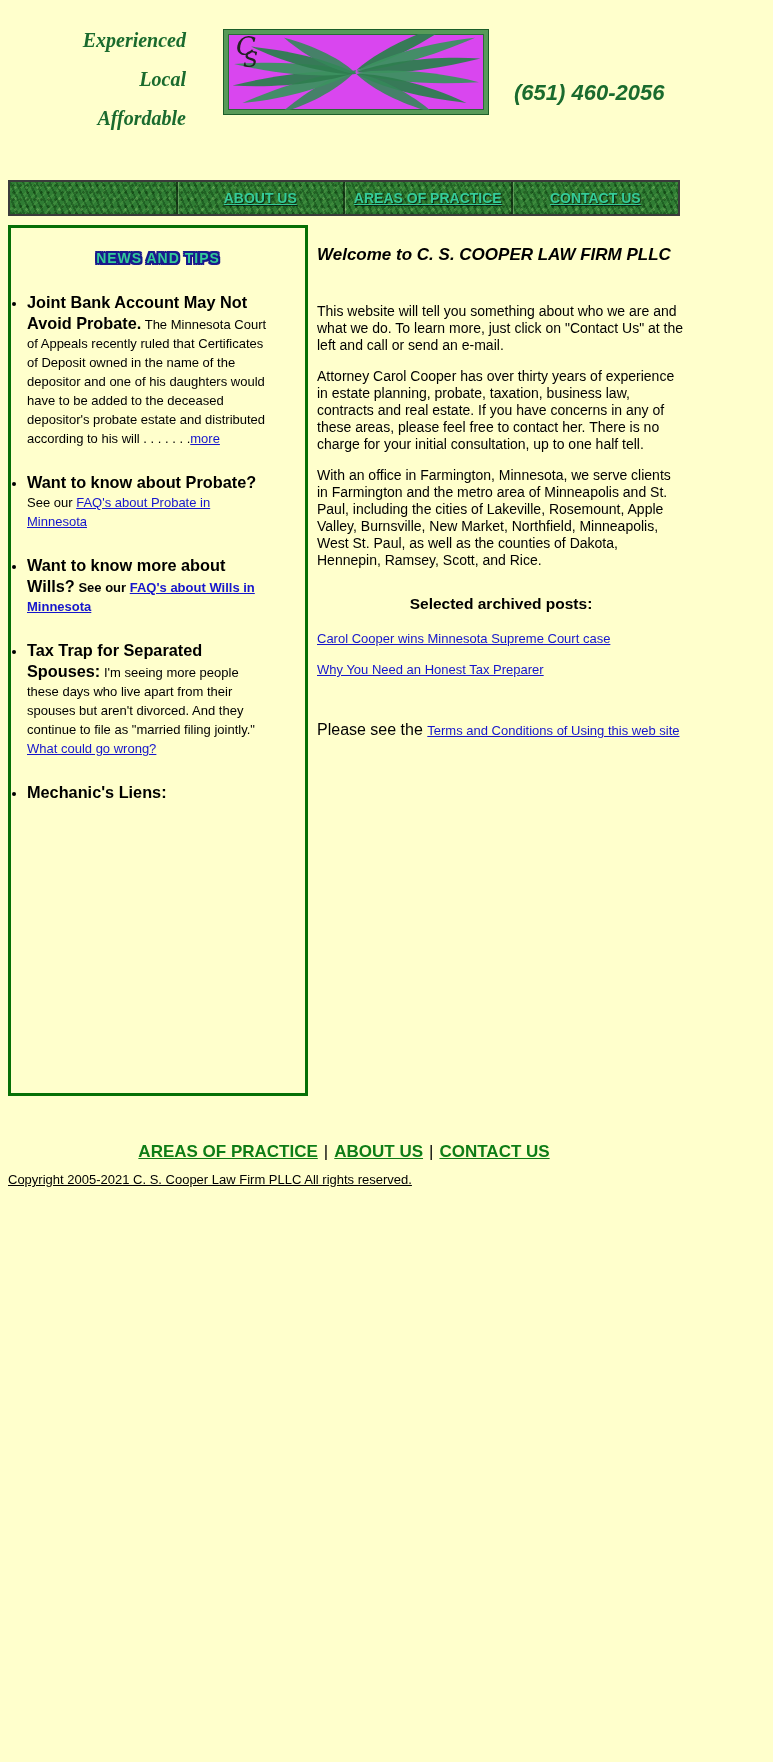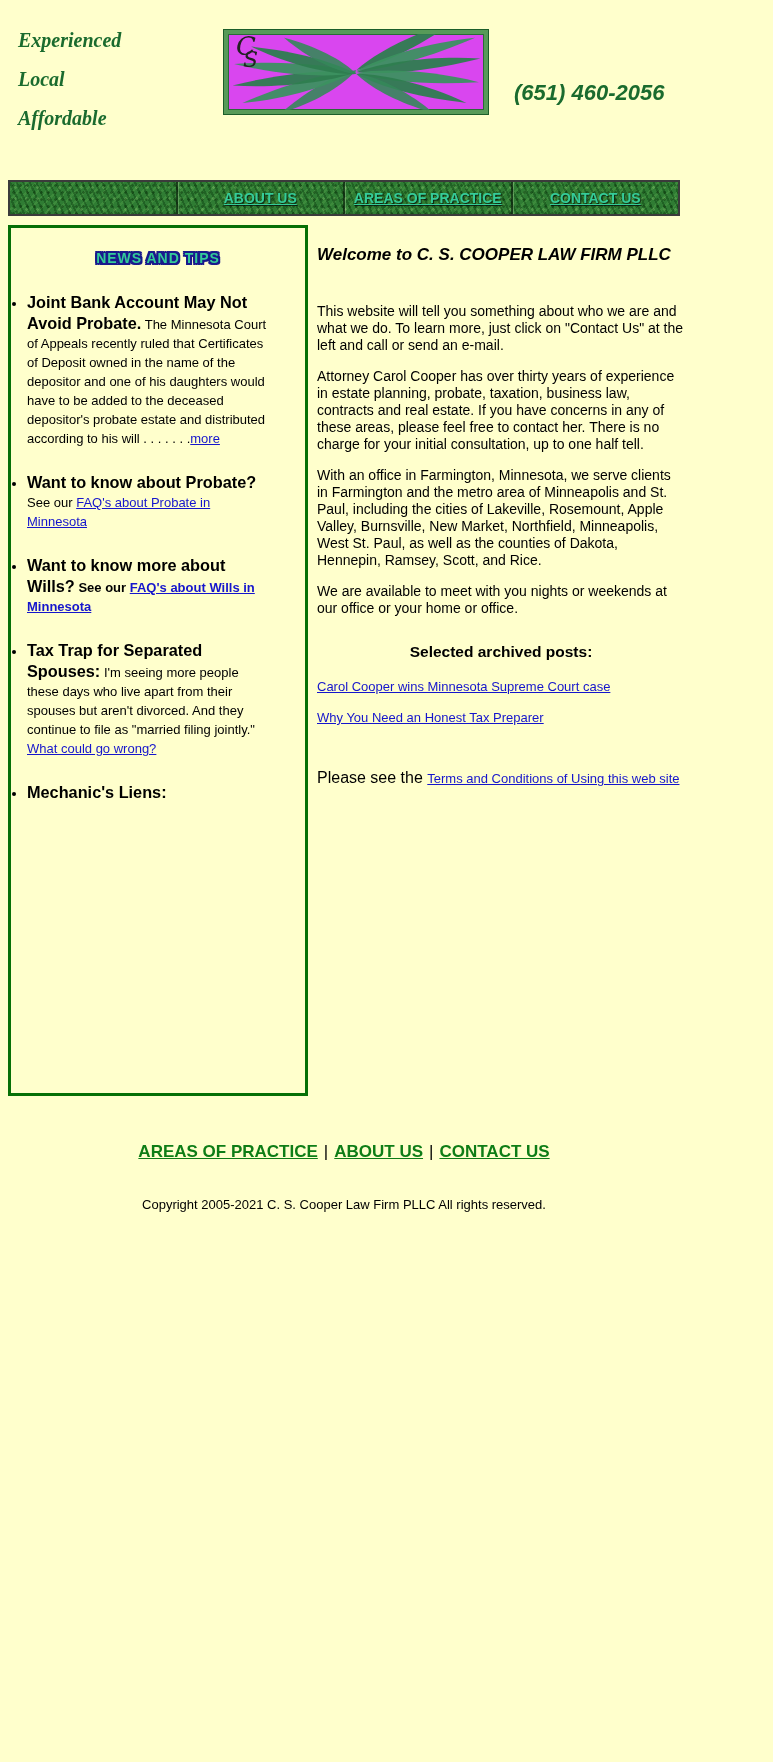--- a/index.html
+++ b/index.html
@@ -7,21 +7,21 @@
     width:773px;height:1762px;
     background:var(--page-bg,#FFFFCC);
     font-family:"Liberation Sans", sans-serif;
     color:#000;
   }
   .content{width:672px;margin-left:8px;}
 
   
   .site-header{display:flex;padding-top:30px;height:122px;}
   .taglines{
-    width:168px;padding-left:10px;text-align:left;
+    width:168px;padding-left:10px;text-align:right;
     font-family:"Liberation Serif", serif;font-style:italic;font-weight:bold;
     font-size:20px;color:var(--brand-green,#1A6B2E);
   }
   .taglines div{margin-bottom:19px;line-height:20px;}
   .logo-box{
     position:relative;width:256px;height:76px;margin-left:38px;margin-top:0;
     background:#d946ef;border:4px solid var(--logo-frame-green,#579A58);
     box-shadow:0 0 0 1px #1c5e2a, inset 0 0 0 1px #2a6b38;
   }
   .logo-box svg{position:absolute;left:0;top:0;width:100%;height:100%;}
@@ -101,21 +101,21 @@
   .main-col p.first{margin-top:38px;}
   .archived-heading{font-size:15.5px;font-weight:bold;text-align:center;width:368px;margin:26px 0 18px;}
   .archived-link{display:block;font-size:13px;margin-bottom:16px;}
   .terms-line{margin-top:44px;font-size:16px;}
   .terms-line a{font-size:13px;}
 
   
   .footer-nav{margin-top:46px;text-align:center;font-size:17px;font-weight:bold;}
   .footer-nav a{color:var(--footer-link-green,#0E7D16);text-decoration:underline;}
   .footer-sep{color:#000;font-weight:normal;padding:0 6px;}
-  .copyright{margin-top:35px;text-align:center;font-size:13px;padding-right:0;}
+  .copyright{margin-top:10px;text-align:left;font-size:13px;padding-right:0;text-decoration:underline;}
 </style>
 </head>
 <body>
 
 <div class="content">
 
   <div class="site-header">
     <div class="taglines">
       <div>Experienced</div>
       <div>Local</div>
@@ -193,21 +193,20 @@
 
       </ul>
     </div>
 
     <div class="main-col">
       <h1 class="welcome">Welcome to C. S. COOPER LAW FIRM PLLC</h1>
 
       <p class="first">This website will tell you something about who we are and what we do.  To learn more, just click on "Contact Us" at the left and call or send an e-mail.</p>
       <p>Attorney Carol Cooper has over thirty years of experience in estate planning, probate, taxation, business law, contracts and real estate.  If you have concerns in any of these areas, please feel free to contact her. There is no charge for your initial consultation, up to one half tell.</p>
       <p>With an office in Farmington, Minnesota, we serve clients in Farmington and the metro area of Minneapolis and St. Paul, including the cities of Lakeville, Rosemount,  Apple Valley, Burnsville, New Market, Northfield, Minneapolis, West St. Paul, as well as the counties of Dakota, Hennepin, Ramsey, Scott, and Rice.</p>
-      <p>We are available to meet with you nights or weekends at our office or your home or office.</p>
 
       <div class="archived-heading">Selected archived posts:</div>
       <a href="#" class="inline-link archived-link">Carol Cooper wins Minnesota Supreme Court case</a>
       <a href="#" class="inline-link archived-link">Why You Need an Honest Tax Preparer</a>
 
       <div class="terms-line"><span>Please see the </span><a href="#" class="inline-link">Terms and Conditions of Using this web site</a>
       </div>
     </div>
   </div>
 

